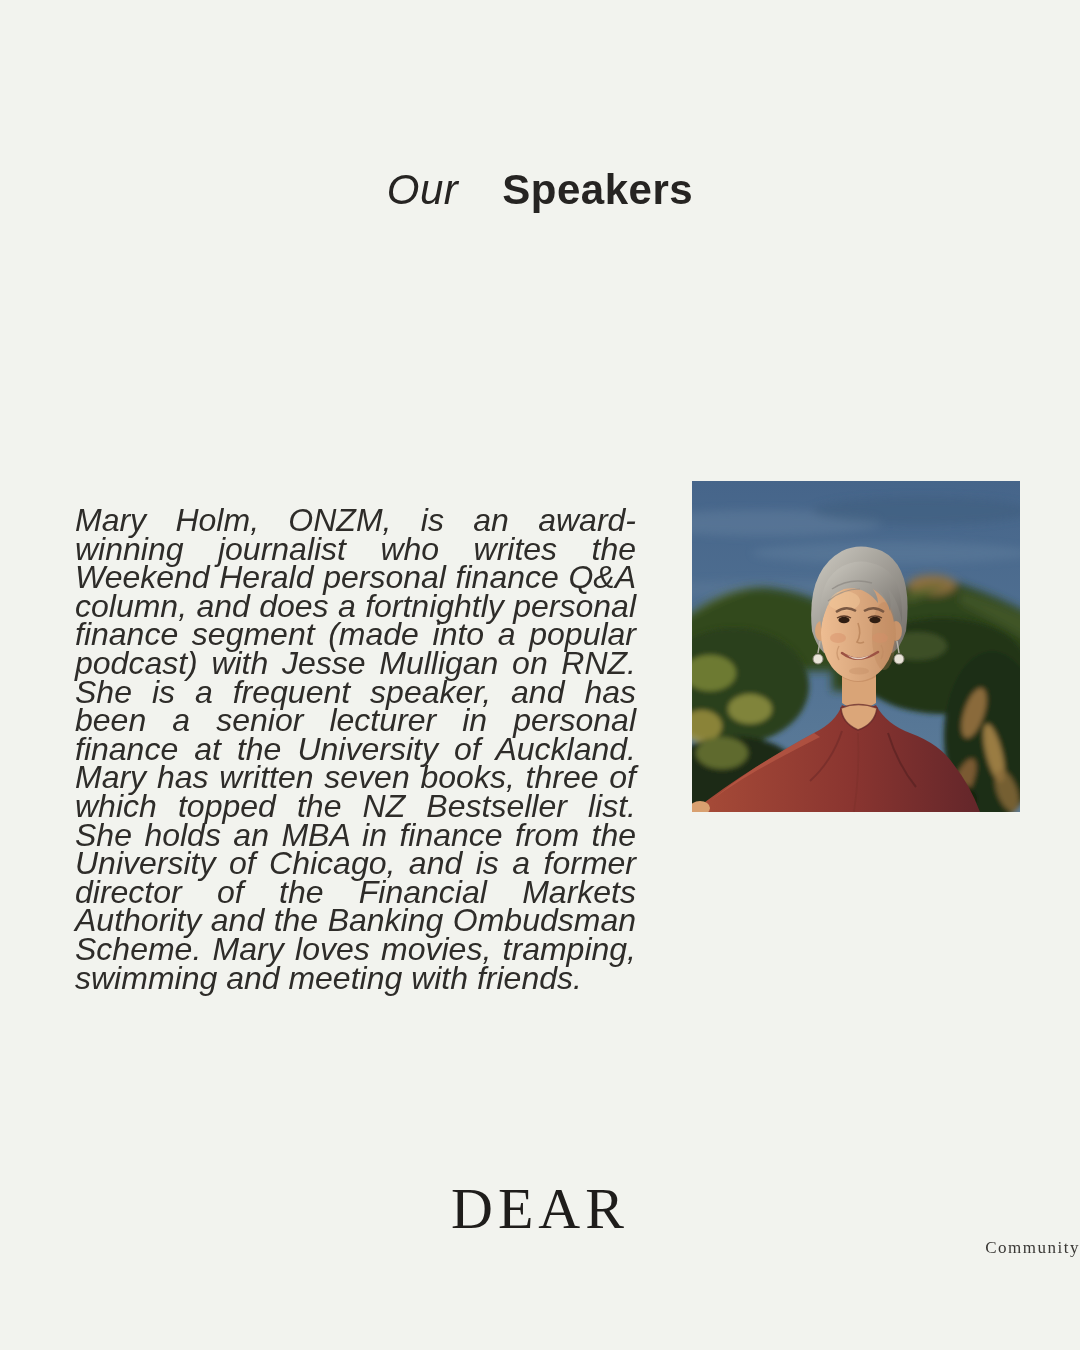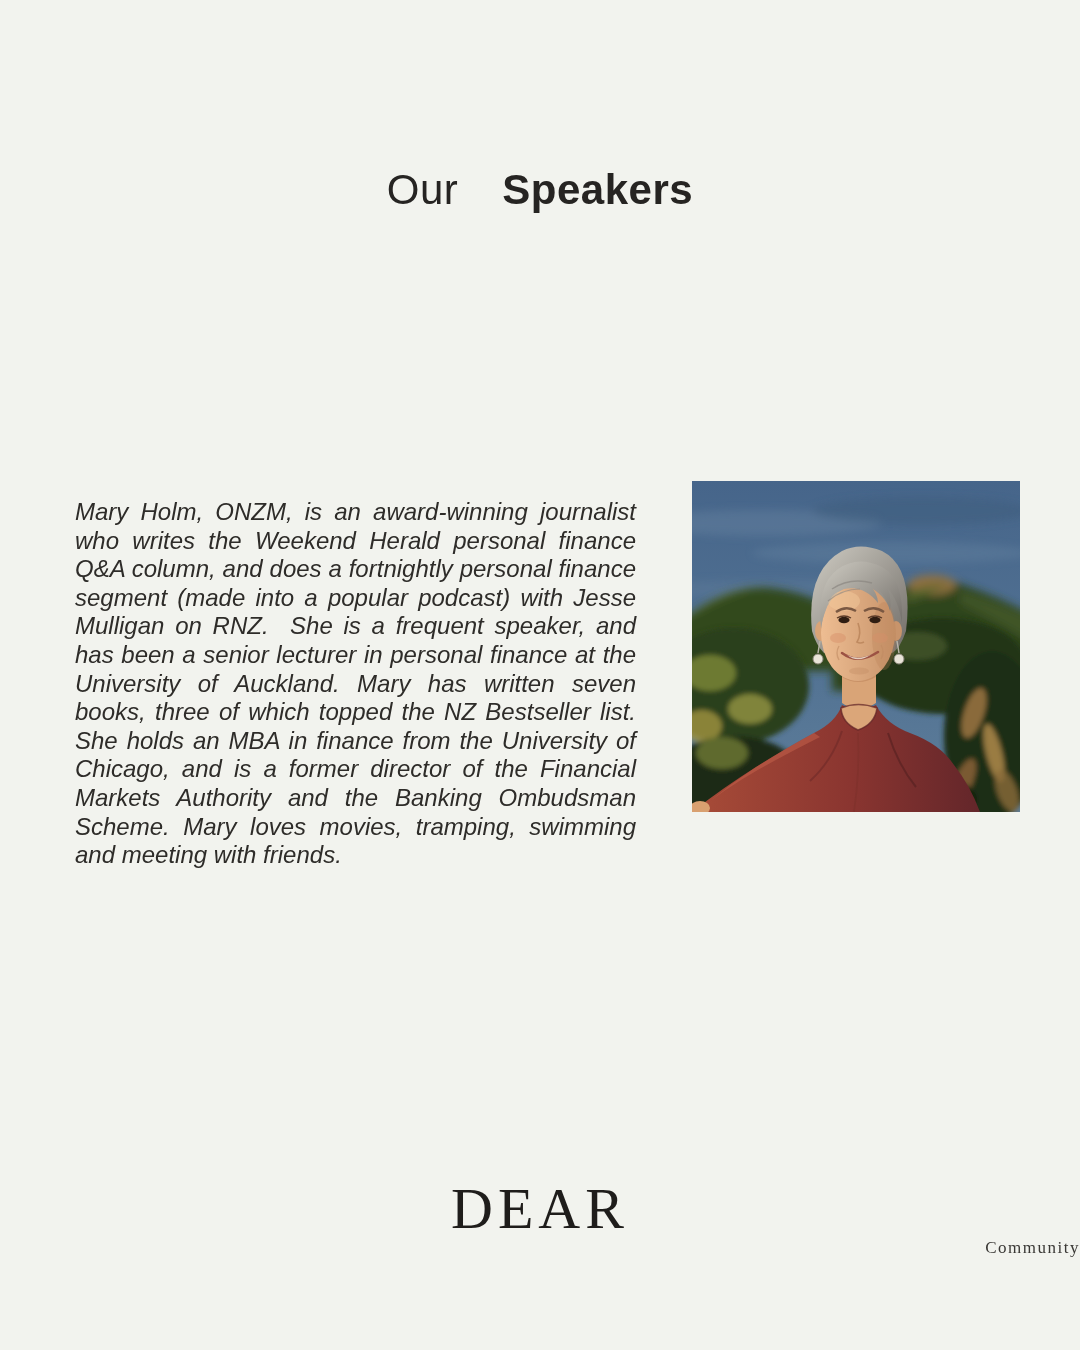--- a/index.html
+++ b/index.html
@@ -18,37 +18,38 @@
     top: 167px;
     left: 0;
     width: 100%;
     text-align: center;
     font-size: 42px;
     line-height: 46px;
     color: #262422;
     letter-spacing: 0.5px;
   }
   .title .title-prefix {
+    font-style: italic;
     font-weight: 400;
     margin-right: 11px;
   }
   .title .title-emphasis {
     font-weight: 700;
     margin-left: 33px;
   }
 
   
   .bio {
     position: absolute;
     left: 75px;
     top: 474px;
     width: 561px;
     font-style: italic;
     font-weight: 400;
-    font-size: 24px;
+    font-size: 32px;
     line-height: 28.6px;
     color: #2e2c29;
     text-align: justify;
     white-space: pre-wrap;
   }
 
   
   .photo {
     position: absolute;
     left: 692px;

